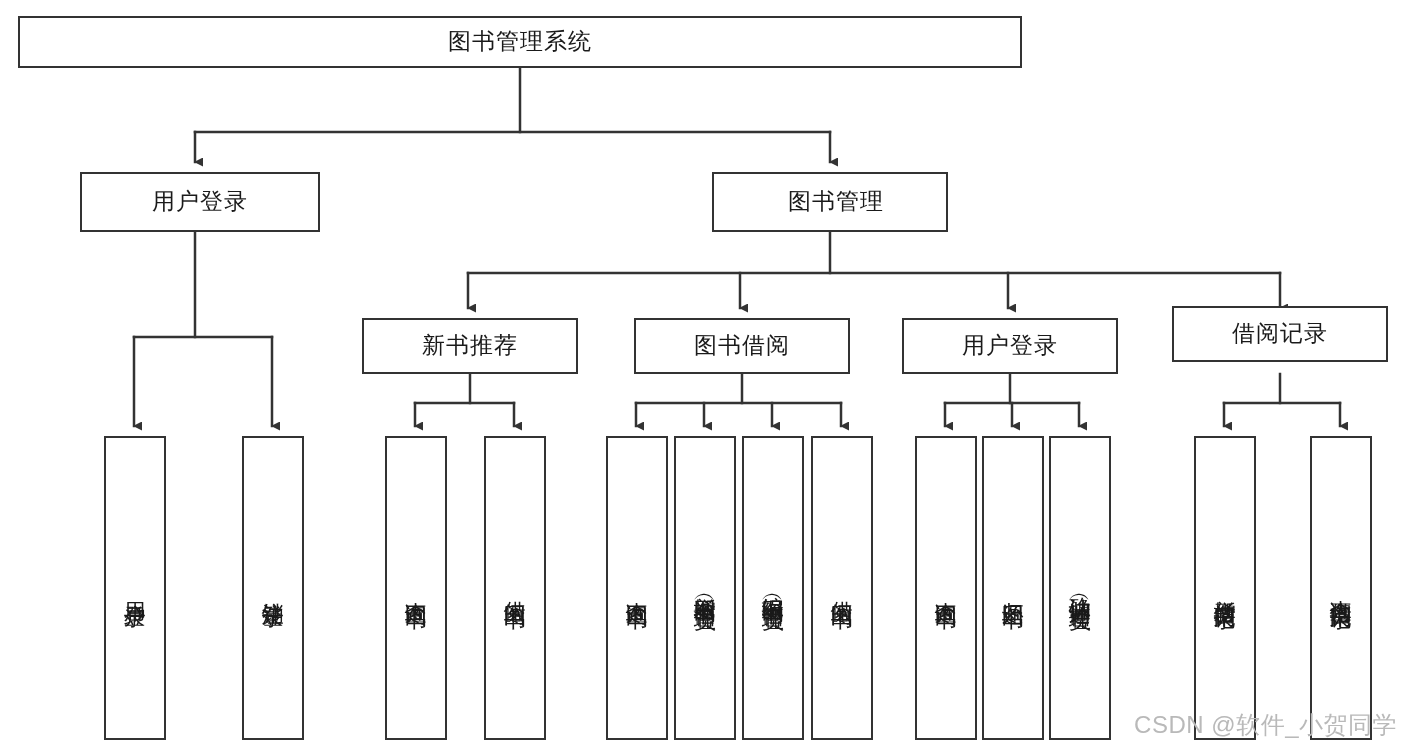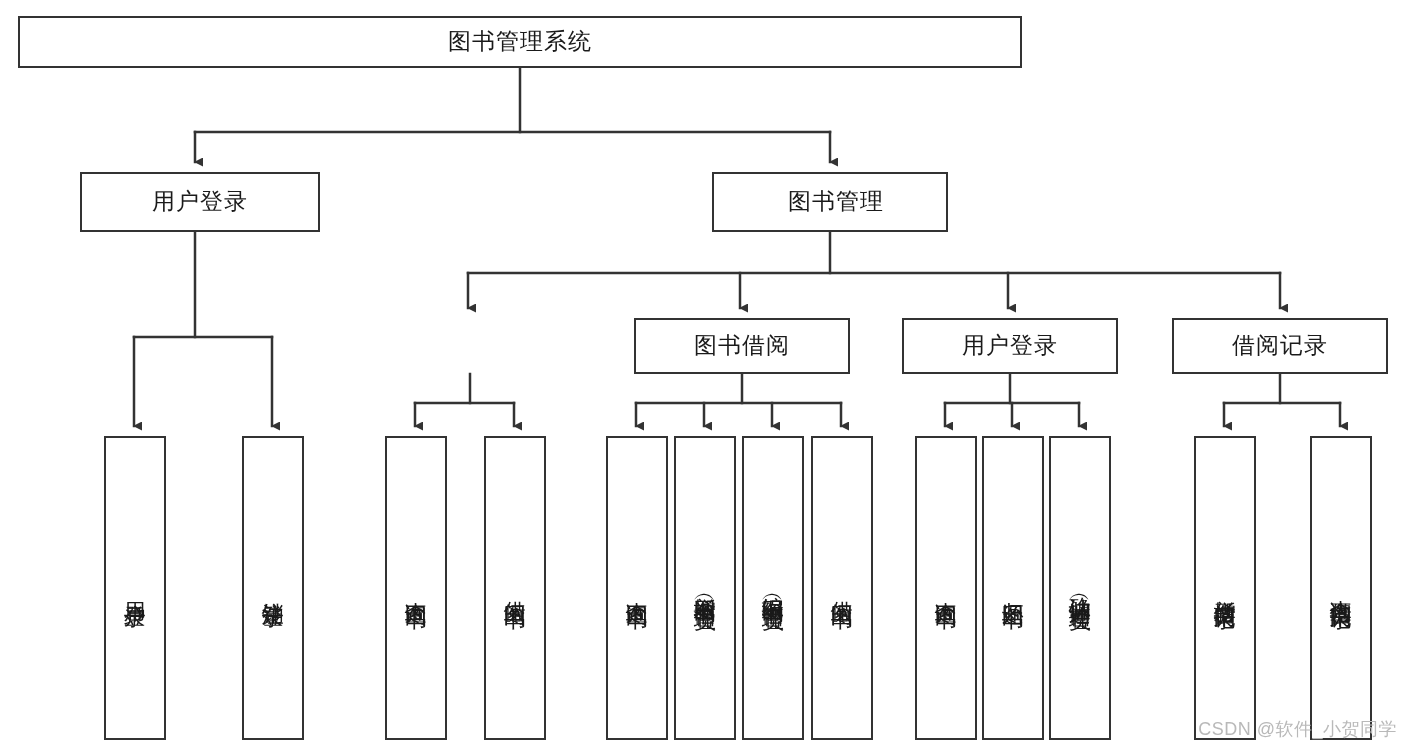--- a/index.html
+++ b/index.html
@@ -55,21 +55,21 @@
   }
   .node-v .vtext {
     writing-mode: vertical-rl;
     text-orientation: upright;
     display: block;
   }
   .watermark {
     position: absolute;
     right: 8px;
     bottom: 6px;
-    font-size: 18px;
+    font-size: 24px;
     color: #b9b9b9;
     letter-spacing: 0.5px;
     white-space: nowrap;
     font-family: "Liberation Sans", "DejaVu Sans", sans-serif;
   }
 </style>
 </head>
 <body>
 
 <div id="diagram-canvas">
@@ -129,30 +129,33 @@
   </div>
 
   <div class="node node-h" style="left:80px; top:172px; width:240px; height:60px;">
     <span>用户登录</span>
   </div>
 
   <div class="node node-h" style="left:712px; top:172px; width:236px; height:60px;padding-left:12px;">
     <span>图书管理</span>
   </div>
 
+  <div class="node node-h" style="left:362px; top:318px; width:216px; height:56px;">
+    <span>新书推荐</span>
+  </div>
 
   <div class="node node-h" style="left:634px; top:318px; width:216px; height:56px;text-align:right;">
     <span>图书借阅</span>
   </div>
 
   <div class="node node-h" style="left:902px; top:318px; width:216px; height:56px;">
     <span>用户登录</span>
   </div>
 
-  <div class="node node-h" style="left:1172px; top:318px; width:216px; height:56px;">
+  <div class="node node-h" style="left:1172px; top:306px; width:216px; height:56px;">
     <span>借阅记录</span>
   </div>
 
   <div class="node node-v" style="left:104px; top:436px; width:62px; height:304px;">
     <span class="vtext">用户登录</span>
   </div>
   <div class="node node-v" style="left:242px; top:436px; width:62px; height:304px;">
     <span class="vtext">注销登录</span>
   </div>
 

